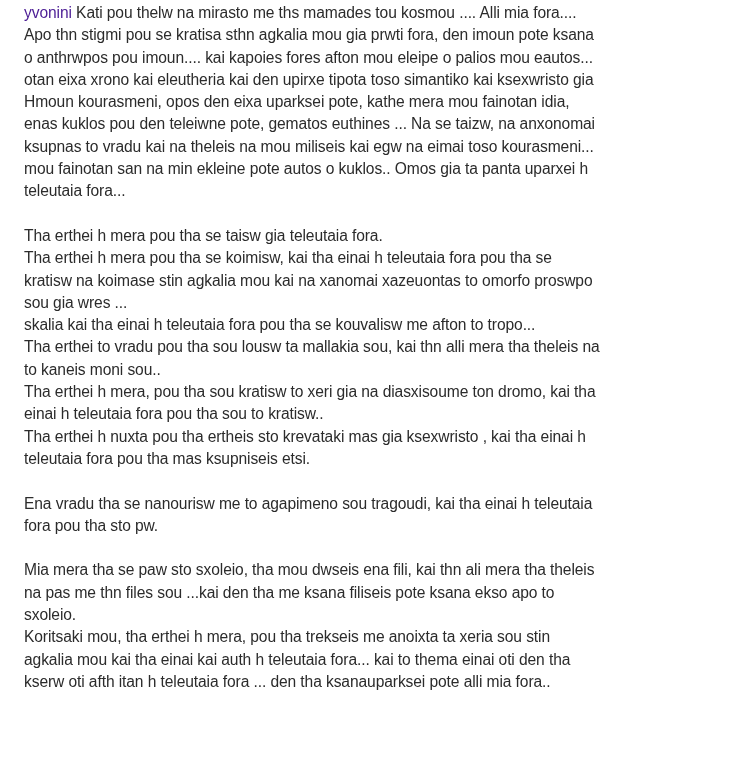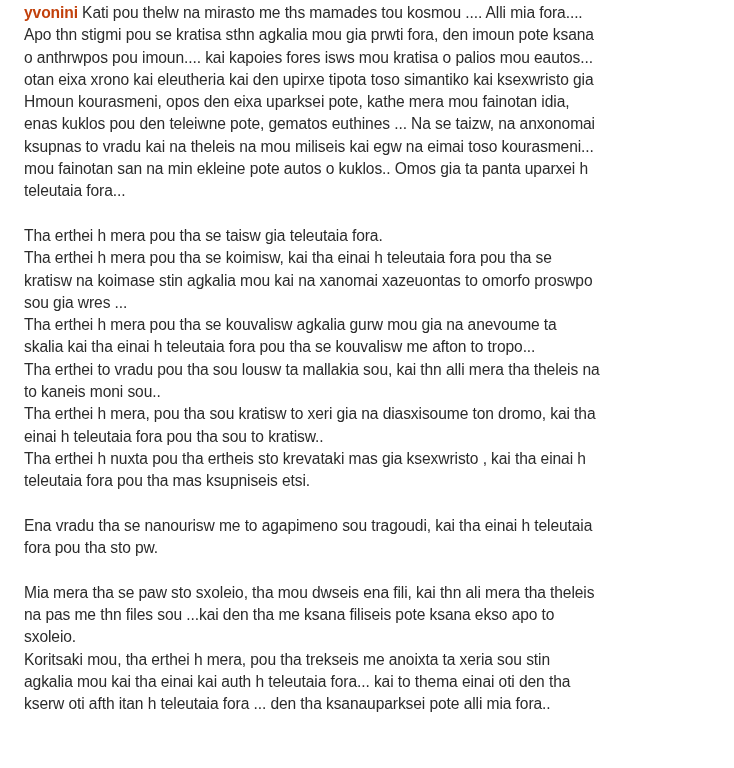--- a/index.html
+++ b/index.html
@@ -23,43 +23,42 @@
       color: #2b2b2b;
       letter-spacing: -0.1px;
     }
     .line {
       display: block;
       white-space: nowrap;
       height: 22.3px;
     }
     .blank { height: 22.3px; }
     .username {
-      font-weight: bold;
-      color: #c2410c;
+      font-weight: normal;
+      color: #4c1d95;
     }
   </style>
 </head>
 <body>
 
 <div class="comment">
   <span class="line"><span class="username">yvonini</span><span> Kati pou thelw na mirasto me ths mamades tou kosmou .... Alli mia fora....</span></span>
   <span class="line">Apo thn stigmi pou se kratisa sthn agkalia mou gia prwti fora, den imoun pote ksana</span>
-  <span class="line">o anthrwpos pou imoun.... kai kapoies fores isws mou kratisa o palios mou eautos...</span>
+  <span class="line">o anthrwpos pou imoun.... kai kapoies fores afton mou eleipe o palios mou eautos...</span>
   <span class="line">otan eixa xrono kai eleutheria kai den upirxe tipota toso simantiko kai ksexwristo gia</span>
   <span class="line">Hmoun kourasmeni, opos den eixa uparksei pote, kathe mera mou fainotan idia,</span>
   <span class="line">enas kuklos pou den teleiwne pote, gematos euthines ... Na se taizw, na anxonomai</span>
   <span class="line">ksupnas to vradu kai na theleis na mou miliseis kai egw na eimai toso kourasmeni...</span>
   <span class="line">mou fainotan san na min ekleine pote autos o kuklos.. Omos gia ta panta uparxei h</span>
   <span class="line">teleutaia fora...</span>
   <span class="line blank"></span>
   <span class="line">Tha erthei h mera pou tha se taisw gia teleutaia fora.</span>
   <span class="line">Tha erthei h mera pou tha se koimisw, kai tha einai h teleutaia fora pou tha se</span>
   <span class="line">kratisw na koimase stin agkalia mou kai na xanomai xazeuontas to omorfo proswpo</span>
   <span class="line">sou gia wres ...</span>
-  <span class="line">Tha erthei h mera pou tha se kouvalisw agkalia gurw mou gia na anevoume ta</span>
   <span class="line">skalia kai tha einai h teleutaia fora pou tha se kouvalisw me afton to tropo...</span>
   <span class="line">Tha erthei to vradu pou tha sou lousw ta mallakia sou, kai thn alli mera tha theleis na</span>
   <span class="line">to kaneis moni sou..</span>
   <span class="line">Tha erthei h mera, pou tha sou kratisw to xeri gia na diasxisoume ton dromo, kai tha</span>
   <span class="line">einai h teleutaia fora pou tha sou to kratisw..</span>
   <span class="line">Tha erthei h nuxta pou tha ertheis sto krevataki mas gia ksexwristo , kai tha einai h</span>
   <span class="line">teleutaia fora pou tha mas ksupniseis etsi.</span>
   <span class="line blank"></span>
   <span class="line">Ena vradu tha se nanourisw me to agapimeno sou tragoudi, kai tha einai h teleutaia</span>
   <span class="line">fora pou tha sto pw.</span>

